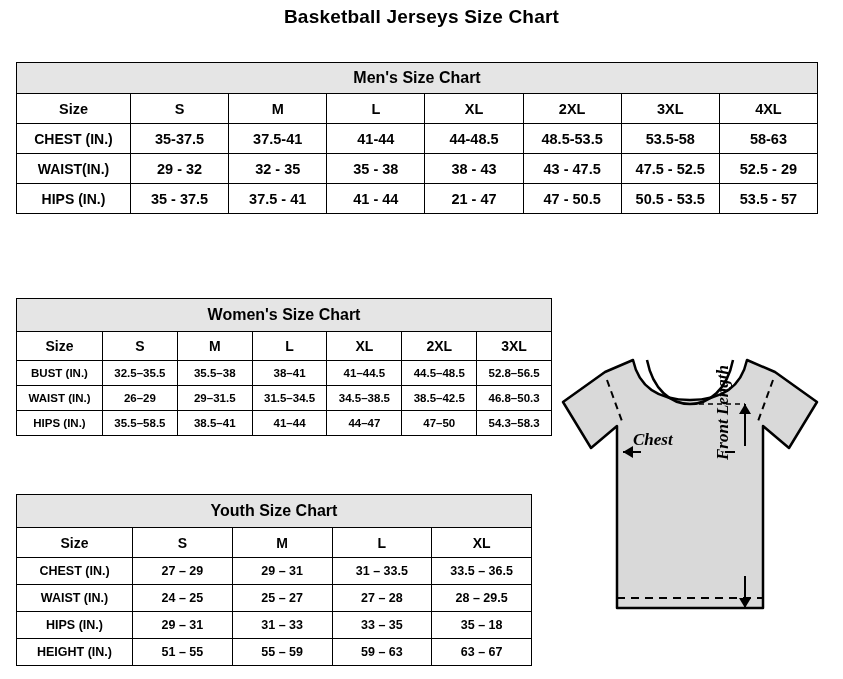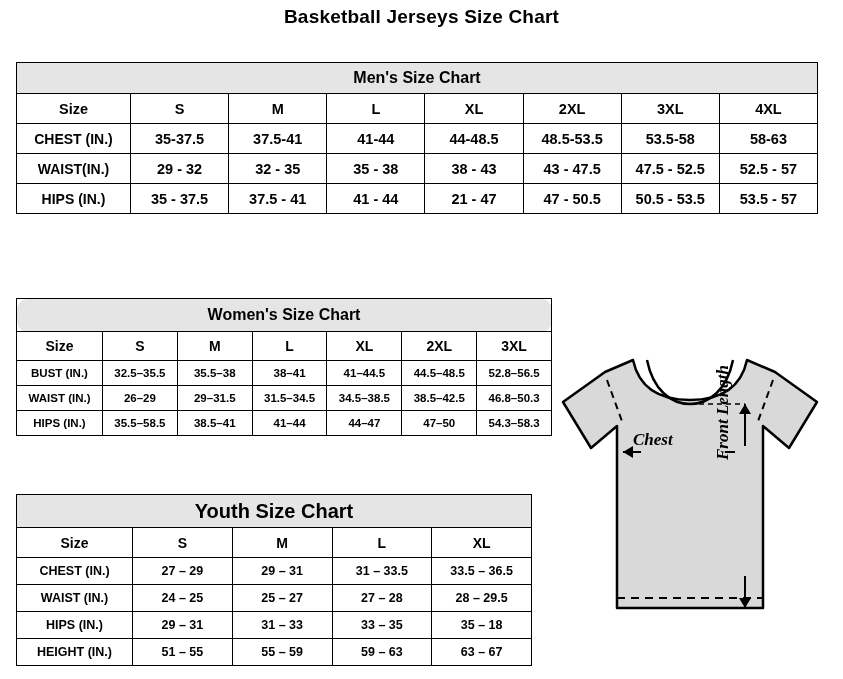--- a/index.html
+++ b/index.html
@@ -59,34 +59,34 @@
   #men-chart .rowlabel { font-size: 14px; }
   #men-chart col.c0 { width: 114px; }
 
   
   #women-chart {
     position: absolute;
     left: 16px;
     top: 298px;
     width: 536px;
   }
-  #women-chart td { height: 22px; font-size: 11.5px; border-radius: 11px; }
+  #women-chart td { height: 22px; font-size: 11.5px; }
   #women-chart .chart-title td { font-size: 16px; height: 28px; }
   #women-chart .hdr td { font-size: 14px; height: 26px; }
   #women-chart col.c0 { width: 86px; }
 
   
   #youth-chart {
     position: absolute;
     left: 16px;
     top: 494px;
     width: 516px;
   }
   #youth-chart td { height: 24px; font-size: 12.5px; }
-  #youth-chart .chart-title td { font-size: 20px; height: 28px; }
+  #youth-chart .chart-title td { font-size: 16px; height: 28px; }
   #youth-chart .hdr td { font-size: 14px; height: 27px; }
   #youth-chart col.c0 { width: 116px; }
 
   
   #shirt-diagram {
     position: absolute;
     left: 545px;
     top: 330px;
     width: 290px;
     height: 340px;
@@ -155,21 +155,21 @@
       <td>58-63</td>
     </tr>
     <tr>
       <td class="rowlabel">WAIST(IN.)</td>
       <td>29 - 32</td>
       <td>32 - 35</td>
       <td>35 - 38</td>
       <td>38 - 43</td>
       <td>43 - 47.5</td>
       <td>47.5 - 52.5</td>
-      <td>52.5 - 57</td>
+      <td>52.5 - 29</td>
     </tr>
     <tr>
       <td class="rowlabel">HIPS (IN.)</td>
       <td>35 - 37.5</td>
       <td>37.5 - 41</td>
       <td>41 - 44</td>
       <td>21 - 47</td>
       <td>47 - 50.5</td>
       <td>50.5 - 53.5</td>
       <td>53.5 - 57</td>

